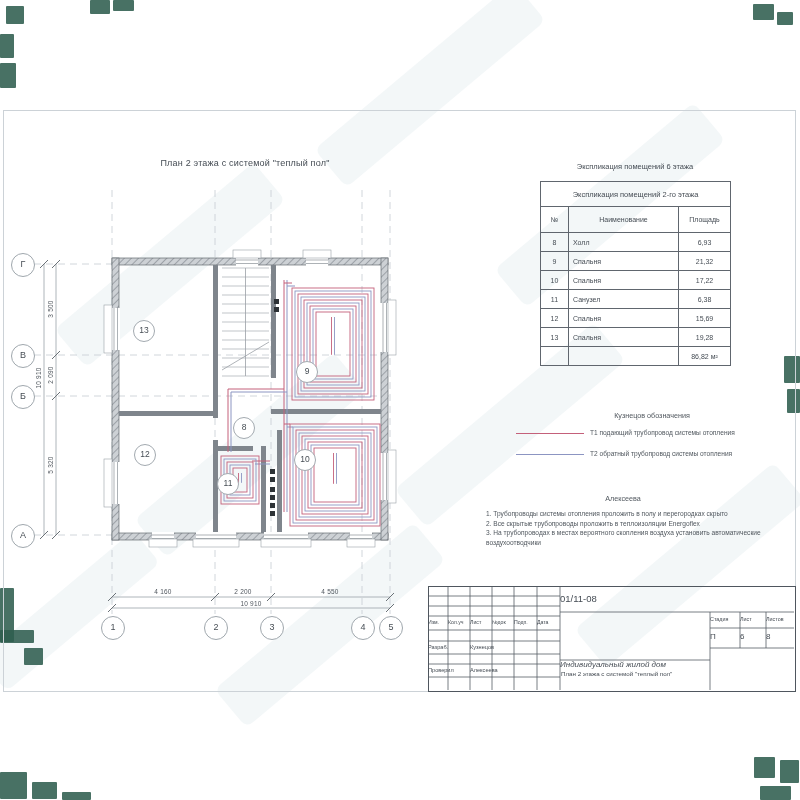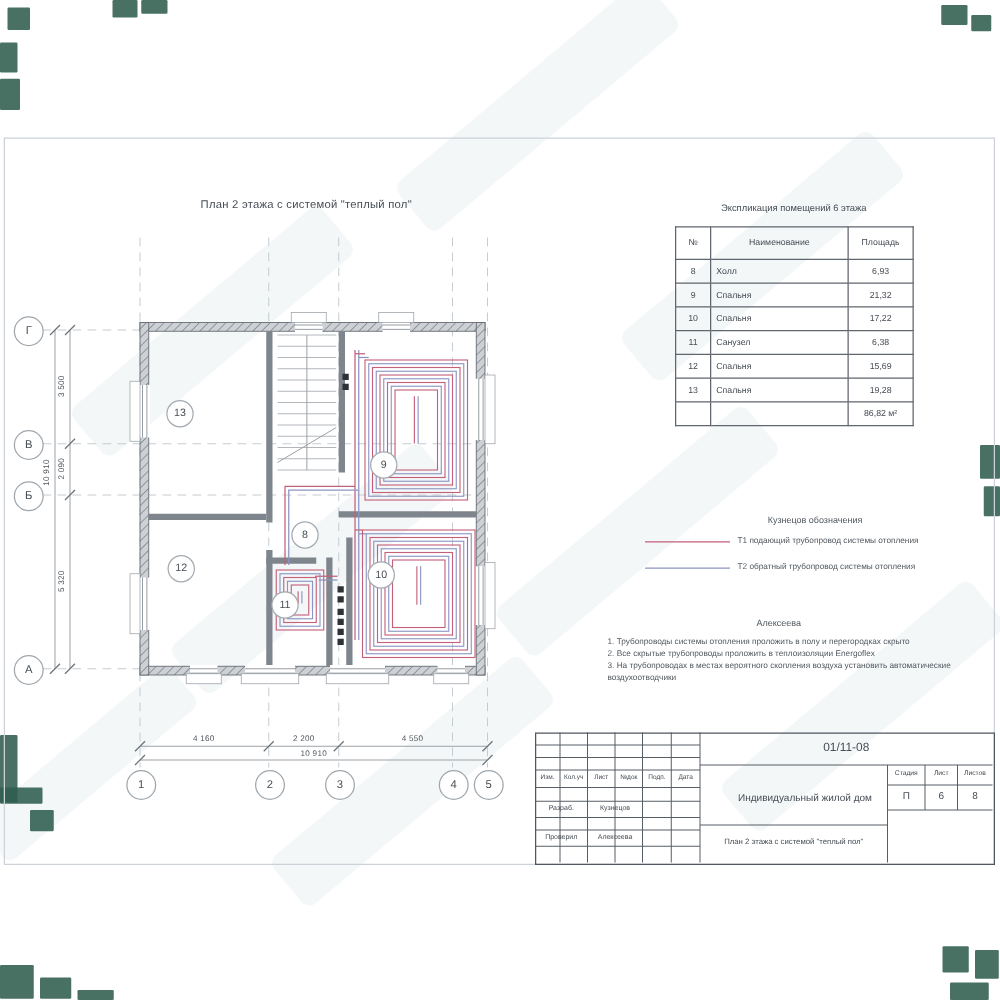--- a/index.html
+++ b/index.html
@@ -44,21 +44,21 @@
   .leg-line{position:absolute;width:68px;height:1.2px;z-index:3;}
   .leg-lab{position:absolute;font-size:6.6px;color:#50575e;z-index:3;}
   
   .notes-title{position:absolute;left:563px;top:494px;width:120px;text-align:center;
                font-size:7.2px;color:#50575e;z-index:3;}
   .notes-body{position:absolute;left:486px;top:509px;width:288px;font-size:6.6px;
               line-height:1.45;color:#50575e;z-index:3;}
   
   .tb{position:absolute;left:428px;top:586px;width:366px;height:104px;
       border:1.4px solid #4f565e;z-index:3;background:transparent;}
-  .tbt{position:absolute;font-size:6px;color:#454c54;text-align:center;z-index:4;}
+  .tbt{position:absolute;font-size:6px;color:#454c54;z-index:4;}
 </style>
 </head>
 <body>
 
 <div class="wm" style="left:40px;top:240px;"></div>
 <div class="wm" style="left:300px;top:60px;"></div>
 <div class="wm" style="left:480px;top:180px;"></div>
 <div class="wm" style="left:120px;top:430px;"></div>
 <div class="wm" style="left:380px;top:400px;"></div>
 <div class="wm" style="left:560px;top:540px;"></div>
@@ -327,20 +327,23 @@
 <div class="dimlab txt ctr" style="left:251px;top:603px;">10 910</div>
 
 <div class="sched-cap txt">Экспликация помещений 6 этажа</div>
 <table class="sched">
   <colgroup>
       <col style="width:28px">
       <col style="width:110px">
       <col style="width:52px">
     </colgroup>
   <tbody>
+    <tr class="t-title">
+        <td colspan="3">Экспликация помещений 2-го этажа</td>
+      </tr>
     <tr class="t-head">
       <th>№</th>
       <th>Наименование</th>
       <th>Площадь</th>
     </tr>
   </tbody>
   <tbody>
       <tr class="t-row">
         <td class="c-num">8</td>
         <td class="c-name">Холл</td>
@@ -389,21 +392,21 @@
 
 <div class="notes-title txt">Алексеева</div>
 <div class="notes-body">
   <div>1. Трубопроводы системы отопления проложить в полу и перегородках скрыто</div>
   <div>2. Все скрытые трубопроводы проложить в теплоизоляции Energoflex</div>
   <div>3. На трубопроводах в местах вероятного скопления воздуха установить автоматические воздухоотводчики</div>
 </div>
 
 <div class="tb"></div>
 <div class="tbt txt" style="left:560px;top:593px;width:234px;font-size:9.5px;">01/11-08</div>
-<div class="tbt txt" style="left:560px;top:634px;width:168px;font-size:8px;">Индивидуальный жилой дом</div>
+<div class="tbt txt" style="left:560px;top:660px;width:168px;font-size:8px;font-style:italic;">Индивидуальный жилой дом</div>
 <div class="tbt txt" style="left:561px;top:670px;width:148px;font-size:6.2px;">План 2 этажа с системой "теплый пол"</div>
 <div class="tbt txt" style="left:428px;top:619px;width:20px;font-size:5.2px;">Изм.</div>
 <div class="tbt txt" style="left:448px;top:619px;width:22px;font-size:5.2px;">Кол.уч</div>
 <div class="tbt txt" style="left:470px;top:619px;width:22px;font-size:5.2px;">Лист</div>
 <div class="tbt txt" style="left:492px;top:619px;width:22px;font-size:5.2px;">№док</div>
 <div class="tbt txt" style="left:514px;top:619px;width:23px;font-size:5.2px;">Подп.</div>
 <div class="tbt txt" style="left:537px;top:619px;width:23px;font-size:5.2px;">Дата</div>
 <div class="tbt txt" style="left:428px;top:644px;width:42px;font-size:5.6px;">Разраб.</div>
 <div class="tbt txt" style="left:470px;top:644px;width:44px;font-size:5.6px;">Кузнецов</div>
 <div class="tbt txt" style="left:428px;top:667px;width:42px;font-size:5.6px;">Проверил</div>

